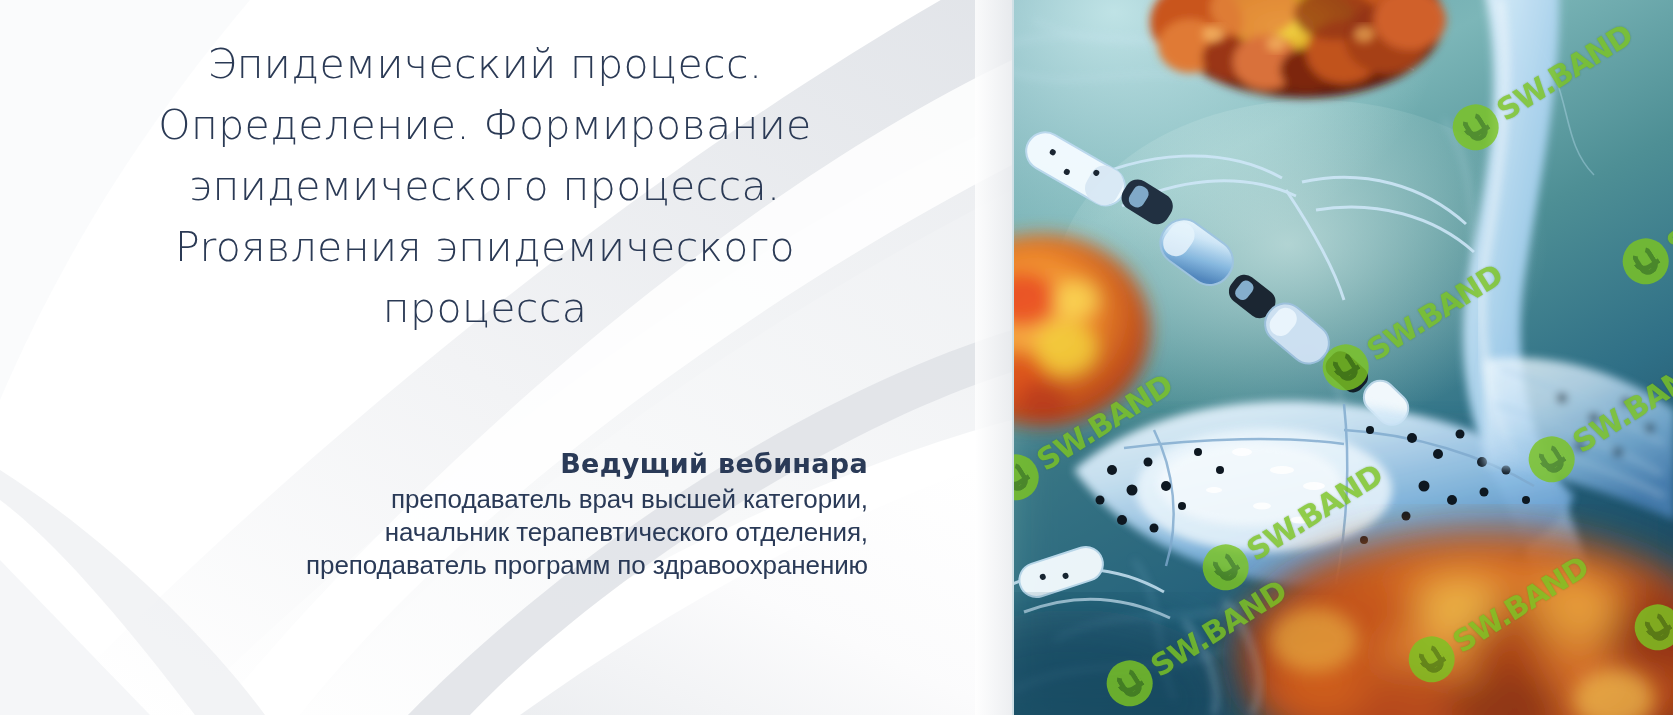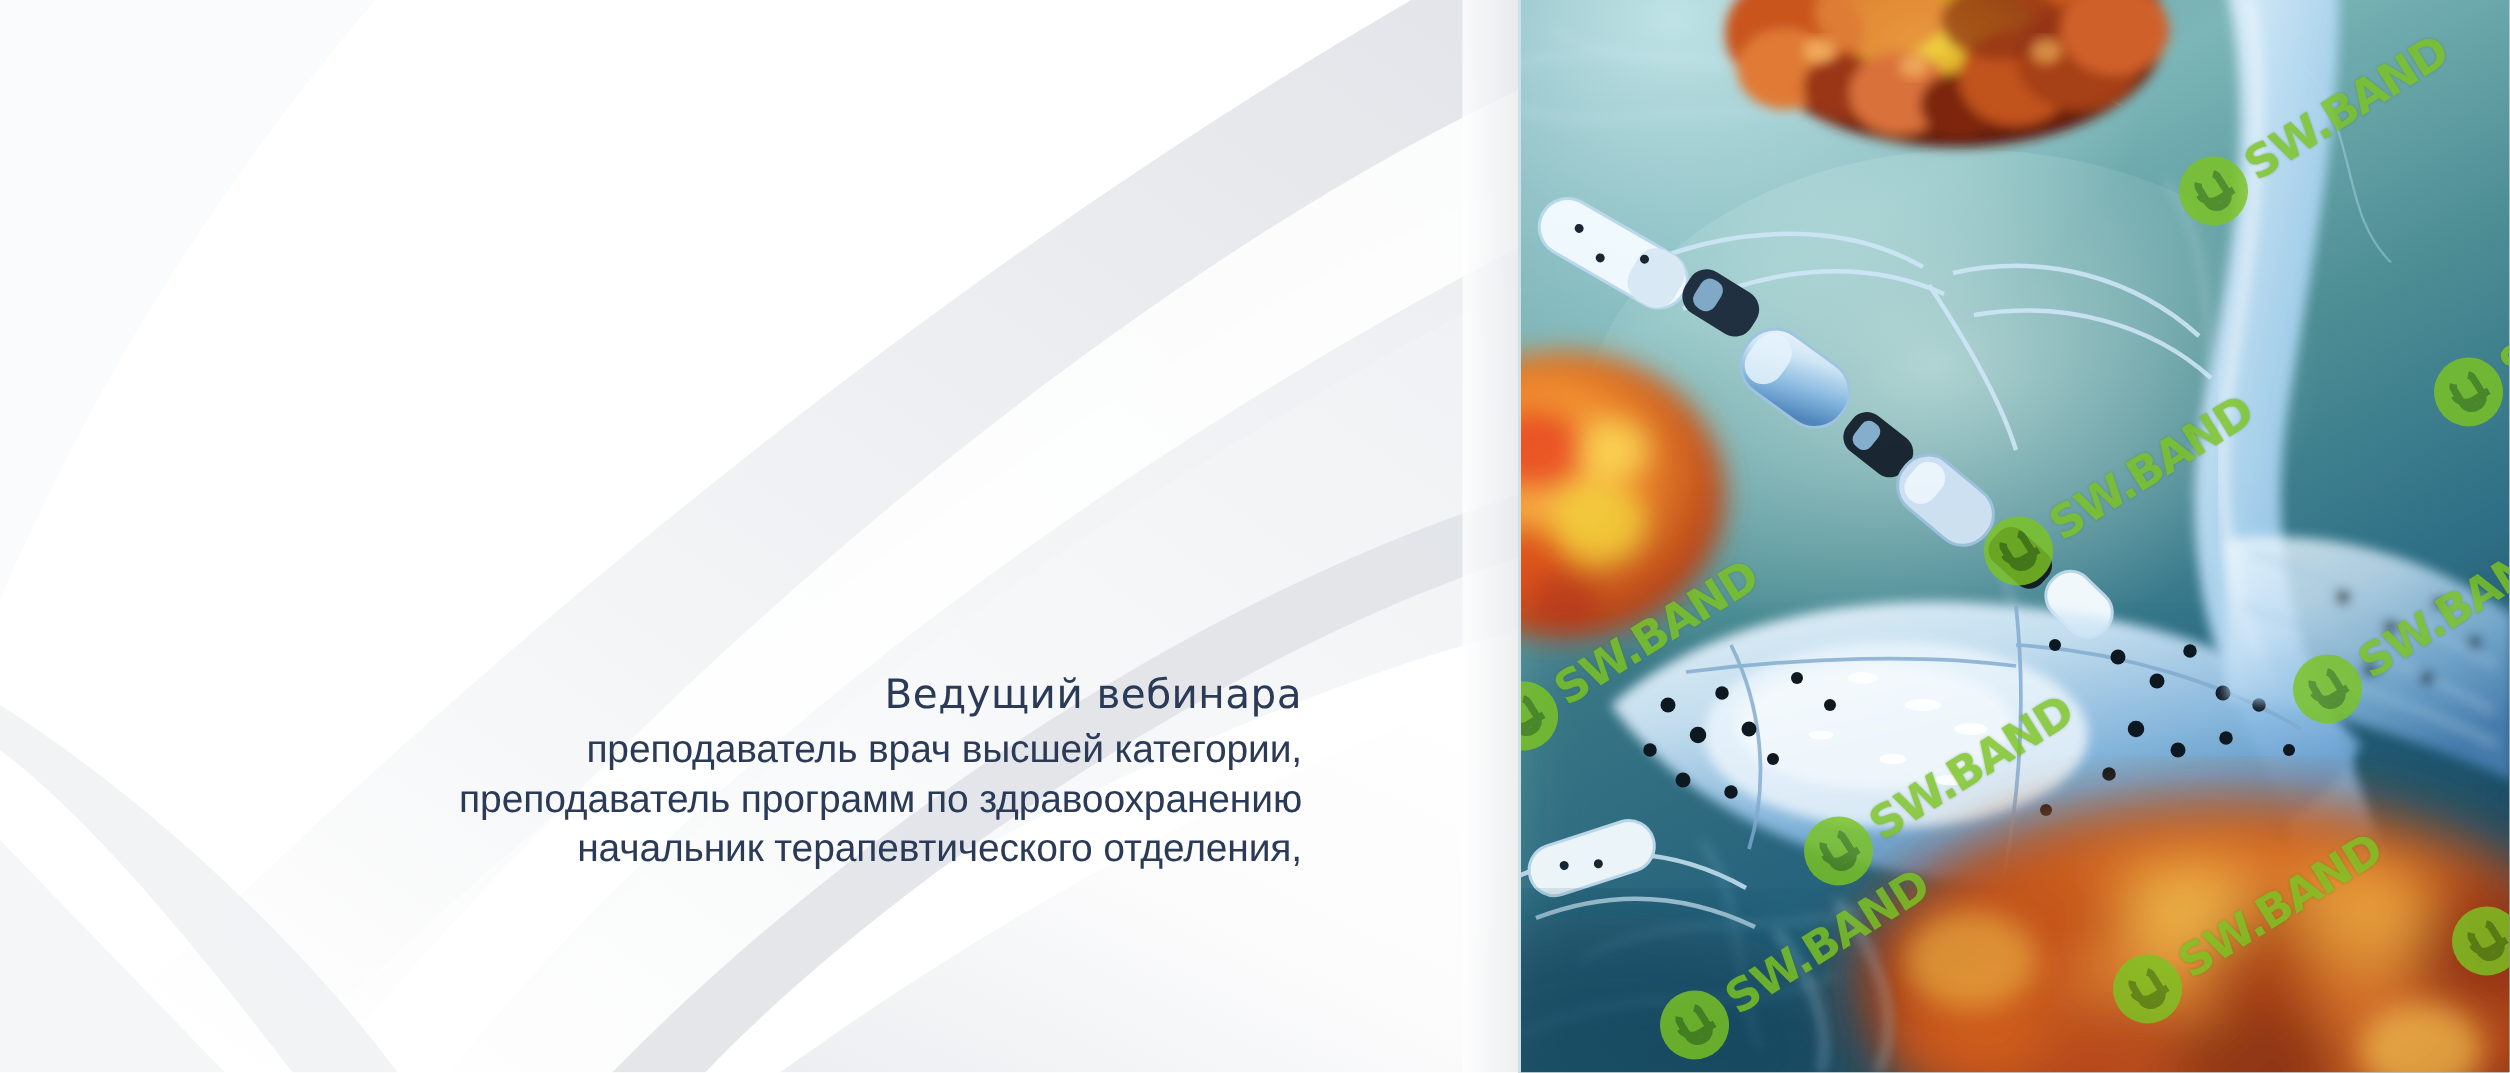--- a/index.html
+++ b/index.html
@@ -51,21 +51,21 @@
   .presenter-block {
     position:absolute;
     left:140px; top:447px;
     width:728px;
     text-align:right;
     color:#2a3a57;
   }
   .presenter-lead,
   .presenter-name {
     font-family:"DejaVu Sans", sans-serif;
-    font-weight:400;
+    font-weight:700;
     font-size:27px;
     line-height:33px;
     letter-spacing:0.3px;
   }
   .presenter-name { letter-spacing:1.4px; }
   .presenter-role {
     font-family:"Liberation Sans", sans-serif;
     font-weight:400;
     font-size:26px;
     line-height:33px;
@@ -189,27 +189,32 @@
 
         <path d="M0,560 L150,715 L0,715 Z" fill="#f4f5f7" opacity="0.9"></path>
         <path d="M0,470 C110,540 210,640 265,715 L195,715 C130,630 60,545 0,500 Z" fill="#eceef1" opacity="0.7"></path>
 
         <rect x="975" y="0" width="37" height="715" fill="url(#gEdge)" opacity="0.8"></rect>
       </svg>
     </div>
 
     <div class="text-block">
 
+      <div class="title">Эпидемический процесс.
+Определение. Формирование
+эпидемического процесса.
+Proявления эпидемического
+процесса</div>
 
       <div class="presenter-block">
         <div class="presenter-lead">Ведущий вебинара</div>
         <div class="presenter-role">
           <div>преподаватель врач высшей категории,</div>
+          <div>начальник терапевтического отделения,</div>
           <div>преподаватель программ по здравоохранению</div>
-          <div>начальник терапевтического отделения,</div>
         </div>
       </div>
 
     </div>
   </div>
 
   <div class="photo-panel">
 
     <div class="photo-layer">
       <svg width="661" height="715" viewBox="0 0 661 715" xmlns="http://www.w3.org/2000/svg">

